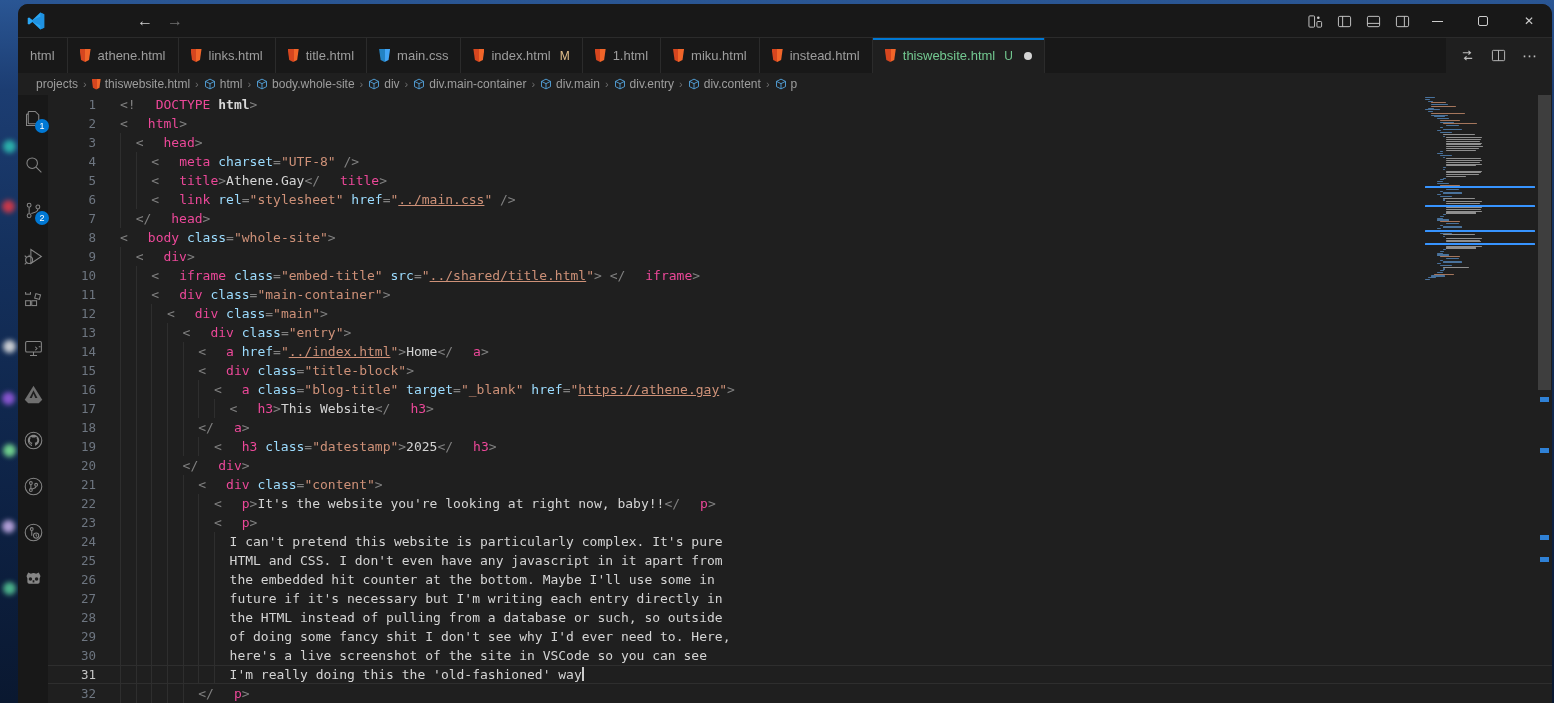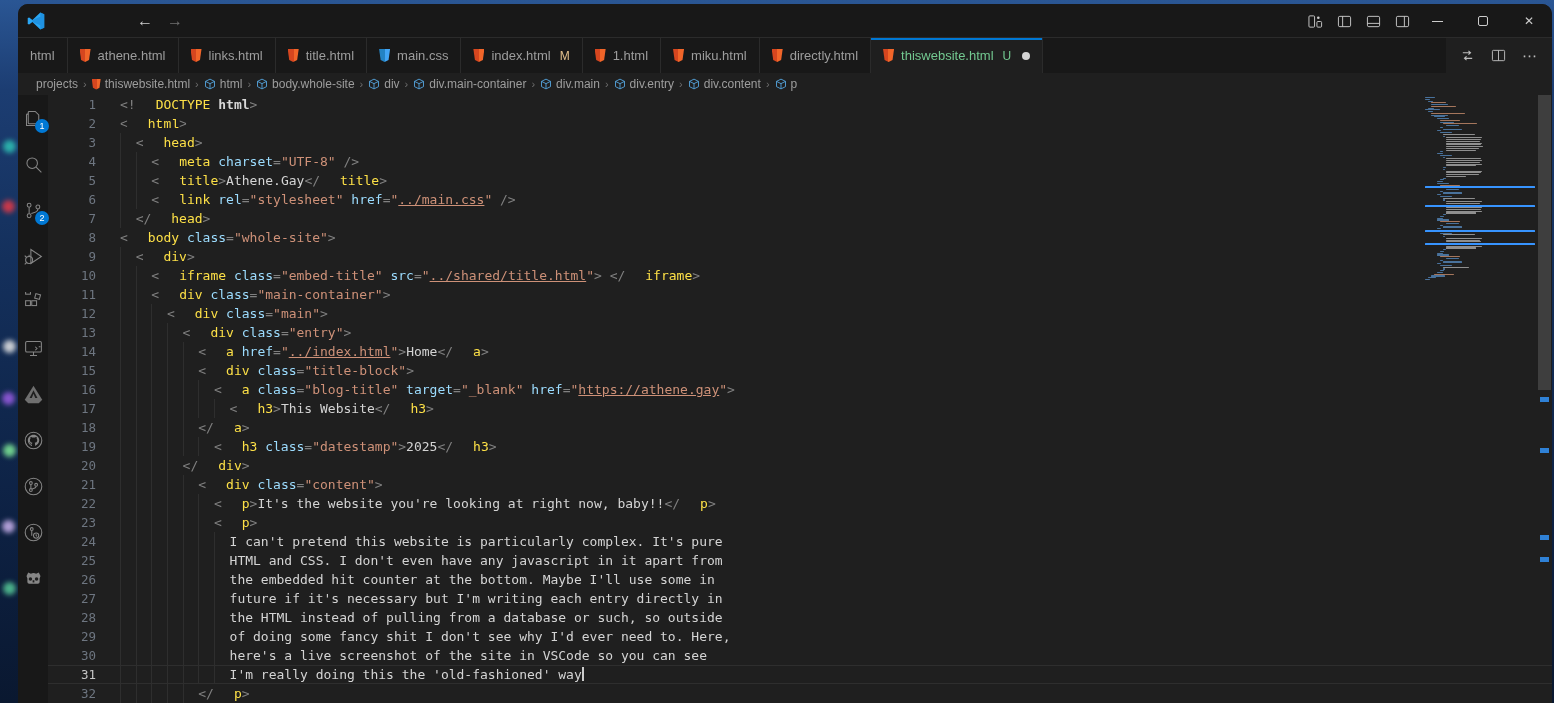--- a/index.html
+++ b/index.html
@@ -70,21 +70,21 @@
   .act-item { position:relative; width:24px; height:26px; display:flex; align-items:center; justify-content:center; color:#868686; }
   .act-item svg { width:21px; height:21px; }
   .act-badge { position:absolute; right:-4px; bottom:-2px; min-width:14px; height:14px; border-radius:8px; background:#0078d4; color:#fff; font-size:9px; display:flex; align-items:center; justify-content:center; padding:0 3px; }
 
   .code-area { position:relative; flex:1; font-family:"DejaVu Sans Mono","Liberation Mono",monospace; font-size:13px; overflow:hidden; }
   .row { position:relative; height:19px; line-height:19px; white-space:pre; padding-left:72px; }
   .row.current { border-top:1px solid #2e2e2e; border-bottom:1px solid #2e2e2e; line-height:17px; }
   .ln { position:absolute; left:0; top:0; width:48px; text-align:right; color:#6e7681; font-size:12.5px; }
   .row.current .ln { color:#c6c6c6; }
   .guide { position:absolute; top:0; bottom:0; width:1px; background:#2e2e2e; }
-  .tk-pu { color:#808080; } .tk-tg { color:#fde047;padding-left:20px; } .tk-at { color:#9cdcfe; }
+  .tk-pu { color:#808080; } .tk-tg { color:#ec4899;padding-left:20px; } .tk-at { color:#9cdcfe; }
   .tk-st { color:#ce9178; } .tk-lk { color:#ce9178; text-decoration:underline; }
   .tk-tx { color:#d4d4d4; } .tk-txb { color:#d8d8d8; font-weight:bold; }
   .cursor { display:inline-block; width:2px; height:14px; background:#cccccc; vertical-align:-2px; }
 
   .minimap { position:absolute; top:2px; right:17px; width:110px; }
   .mm-row { height:1.15px; margin-bottom:0.62px; border-radius:.5px; }
   .mm-b { background:#49729c; } .mm-o { background:#a5765c; } .mm-w { background:#8f8f8f; } .mm-B { background:#3794ff; height:2px; }
 
   .scrollbar { position:absolute; top:0; right:0; width:15px; height:100%; }
   .sb-thumb { position:absolute; left:1px; width:13px; background:rgba(121,121,121,.35); }
@@ -175,21 +175,21 @@
       <div class="tab">
         <span class="shield shield-html"></span>
         <span>1.html</span>
       </div>
       <div class="tab">
         <span class="shield shield-html"></span>
         <span>miku.html</span>
       </div>
       <div class="tab">
         <span class="shield shield-html"></span>
-        <span>directly.html</span>
+        <span>instead.html</span>
       </div>
       <div class="tab active untracked">
         <span class="shield shield-html"></span>
         <span>thiswebsite.html</span>
         <span class="git-state state-U">U</span>
         <span class="dirty-dot"></span>
       </div>
       <div class="tab-actions">
       <svg viewBox="0 0 16 16">
         <path d="M3 5h8M9 3l2.2 2L9 7" fill="none" stroke="#bdbdbd" stroke-width="1.2"></path>
@@ -360,21 +360,21 @@
             <path d="M4 9l2-4 3 1.5a7 7 0 0 1 6 0L18 5l2 4 -1 3v4a2 2 0 0 1-2 2H7a2 2 0 0 1-2-2v-4z" fill="#868686"></path>
             <circle cx="8.5" cy="12.5" r="2" fill="#1f1f1f"></circle>
             <circle cx="15.5" cy="12.5" r="2" fill="#1f1f1f"></circle>
             <rect x="11" y="14" width="2" height="2.5" fill="#1f1f1f"></rect>
           </svg>
         </div>
       </div>
     <div class="code-area">
       <div id="code-lines">
           <div class="row"><span class="ln">1</span><span style="padding-left: 0ch; display: inline-block;"><span class="tk-pu">&lt;!</span><span class="tk-tg">DOCTYPE</span><span class="tk-txb"> html</span><span class="tk-pu">&gt;</span></span></div>
-          <div class="row"><span class="ln">2</span><span style="padding-left: 0ch; display: inline-block; font-family: Liberation Mono, monospace;"><span class="tk-pu">&lt;</span><span class="tk-tg">html</span><span class="tk-pu">&gt;</span></span></div>
+          <div class="row"><span class="ln">2</span><span style="padding-left: 0ch; display: inline-block;"><span class="tk-pu">&lt;</span><span class="tk-tg">html</span><span class="tk-pu">&gt;</span></span></div>
           <div class="row"><span class="ln">3</span><span class="guide" style="left: calc(0ch + 72px);"></span><span style="padding-left: 2ch; display: inline-block;"><span class="tk-pu">&lt;</span><span class="tk-tg">head</span><span class="tk-pu">&gt;</span></span></div>
           <div class="row"><span class="ln">4</span><span class="guide" style="left: calc(0ch + 72px);"></span><span class="guide" style="left: calc(2ch + 72px);"></span><span style="padding-left: 4ch; display: inline-block;"><span class="tk-pu">&lt;</span><span class="tk-tg">meta</span><span class="tk-at"> charset</span><span class="tk-pu">=</span><span class="tk-st">"UTF-8"</span><span class="tk-tx"> </span><span class="tk-pu">/&gt;</span></span></div>
           <div class="row"><span class="ln">5</span><span class="guide" style="left: calc(0ch + 72px);"></span><span class="guide" style="left: calc(2ch + 72px);"></span><span style="padding-left: 4ch; display: inline-block;"><span class="tk-pu">&lt;</span><span class="tk-tg">title</span><span class="tk-pu">&gt;</span><span class="tk-tx">Athene.Gay</span><span class="tk-pu">&lt;/</span><span class="tk-tg">title</span><span class="tk-pu">&gt;</span></span></div>
           <div class="row"><span class="ln">6</span><span class="guide" style="left: calc(0ch + 72px);"></span><span class="guide" style="left: calc(2ch + 72px);"></span><span style="padding-left: 4ch; display: inline-block;"><span class="tk-pu">&lt;</span><span class="tk-tg">link</span><span class="tk-at"> rel</span><span class="tk-pu">=</span><span class="tk-st">"stylesheet"</span><span class="tk-at"> href</span><span class="tk-pu">=</span><span class="tk-st">"</span><span class="tk-lk">../main.css</span><span class="tk-st">"</span><span class="tk-tx"> </span><span class="tk-pu">/&gt;</span></span></div>
           <div class="row"><span class="ln">7</span><span class="guide" style="left: calc(0ch + 72px);"></span><span style="padding-left: 2ch; display: inline-block;"><span class="tk-pu">&lt;/</span><span class="tk-tg">head</span><span class="tk-pu">&gt;</span></span></div>
           <div class="row"><span class="ln">8</span><span style="padding-left: 0ch; display: inline-block;"><span class="tk-pu">&lt;</span><span class="tk-tg">body</span><span class="tk-at"> class</span><span class="tk-pu">=</span><span class="tk-st">"whole-site"</span><span class="tk-pu">&gt;</span></span></div>
           <div class="row"><span class="ln">9</span><span class="guide" style="left: calc(0ch + 72px);"></span><span style="padding-left: 2ch; display: inline-block;"><span class="tk-pu">&lt;</span><span class="tk-tg">div</span><span class="tk-pu">&gt;</span></span></div>
           <div class="row"><span class="ln">10</span><span class="guide" style="left: calc(0ch + 72px);"></span><span class="guide" style="left: calc(2ch + 72px);"></span><span style="padding-left: 4ch; display: inline-block;"><span class="tk-pu">&lt;</span><span class="tk-tg">iframe</span><span class="tk-at"> class</span><span class="tk-pu">=</span><span class="tk-st">"embed-title"</span><span class="tk-at"> src</span><span class="tk-pu">=</span><span class="tk-st">"</span><span class="tk-lk">../shared/title.html</span><span class="tk-st">"</span><span class="tk-pu">&gt;</span><span class="tk-tx"> </span><span class="tk-pu">&lt;/</span><span class="tk-tg">iframe</span><span class="tk-pu">&gt;</span></span></div>
           <div class="row"><span class="ln">11</span><span class="guide" style="left: calc(0ch + 72px);"></span><span class="guide" style="left: calc(2ch + 72px);"></span><span style="padding-left: 4ch; display: inline-block;"><span class="tk-pu">&lt;</span><span class="tk-tg">div</span><span class="tk-at"> class</span><span class="tk-pu">=</span><span class="tk-st">"main-container"</span><span class="tk-pu">&gt;</span></span></div>
           <div class="row"><span class="ln">12</span><span class="guide" style="left: calc(0ch + 72px);"></span><span class="guide" style="left: calc(2ch + 72px);"></span><span class="guide" style="left: calc(4ch + 72px);"></span><span style="padding-left: 6ch; display: inline-block;"><span class="tk-pu">&lt;</span><span class="tk-tg">div</span><span class="tk-at"> class</span><span class="tk-pu">=</span><span class="tk-st">"main"</span><span class="tk-pu">&gt;</span></span></div>

